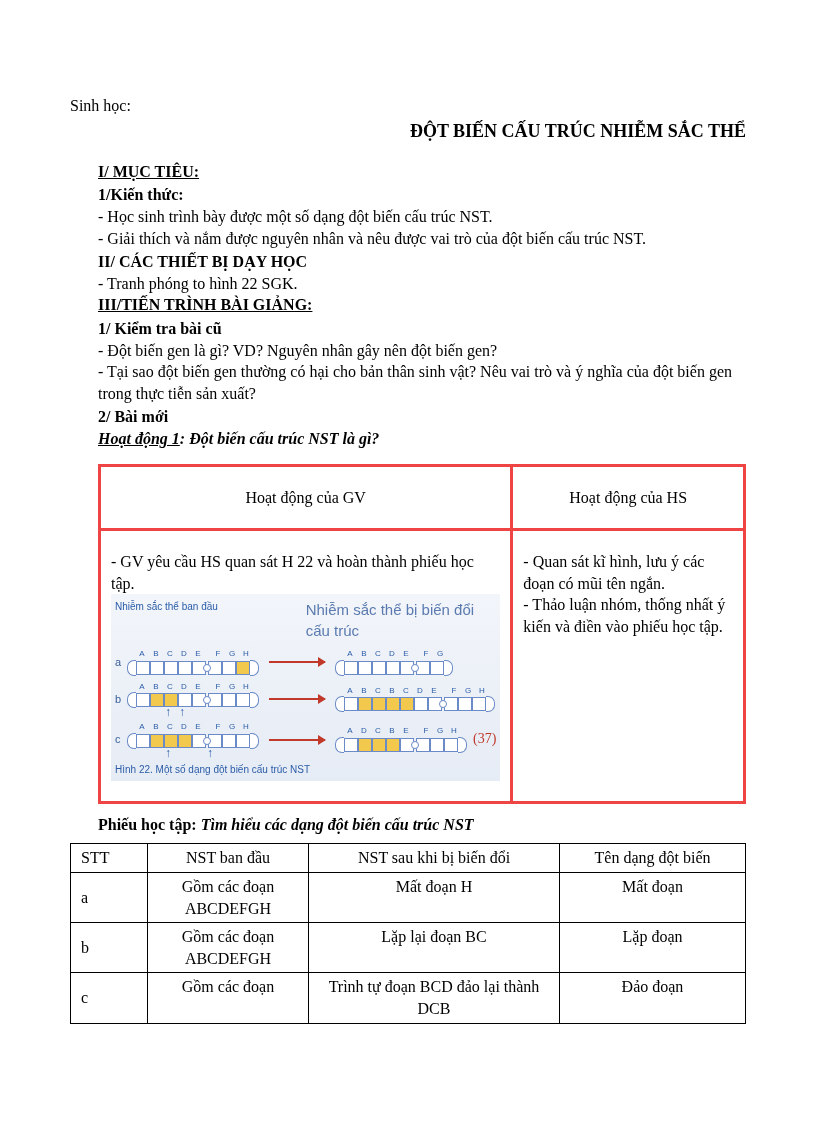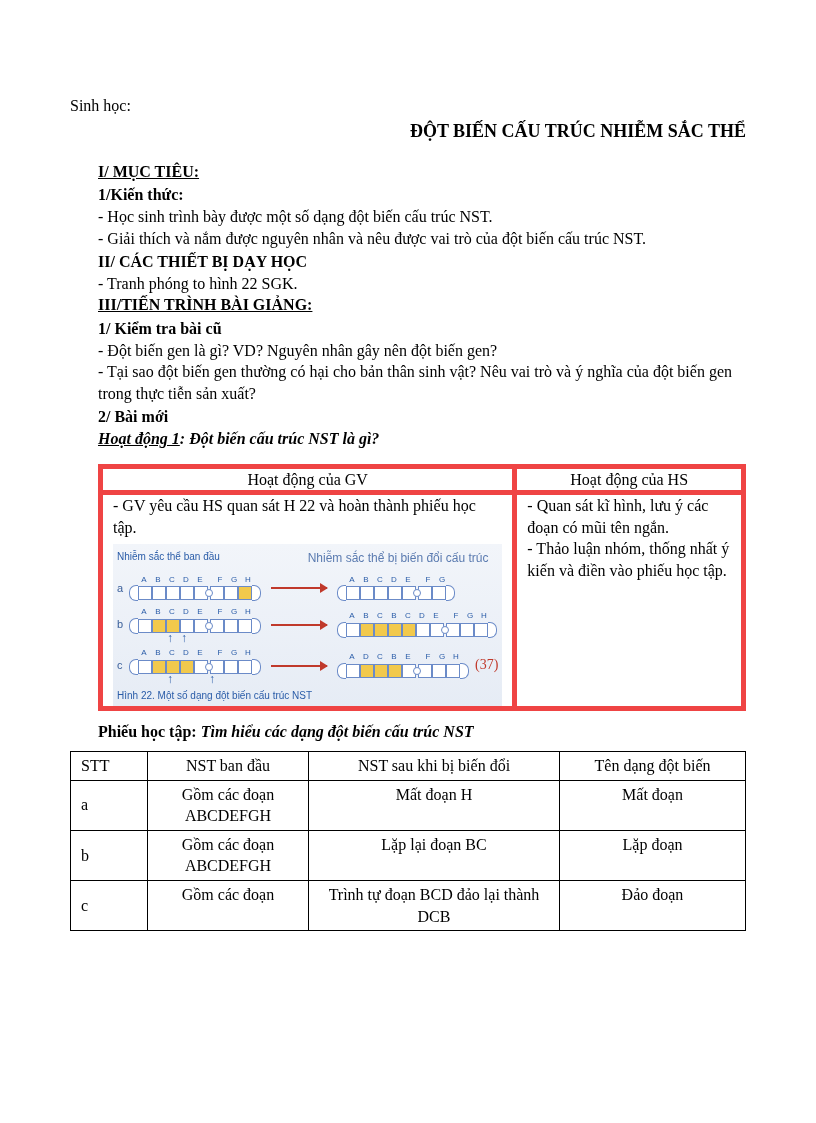--- a/index.html
+++ b/index.html
@@ -24,37 +24,36 @@
   .underline-bold { font-weight: bold; text-decoration: underline; }
   .content-block { margin-left: 28px; }
   .activity-title .label { text-decoration: underline; font-style: italic; font-weight: bold; }
   .activity-title .desc { font-style: italic; font-weight: bold; }
   .gv-hs-table {
     border-collapse: collapse;
     width: 100%;
     margin-top: 14px;
   }
   .gv-hs-table td {
-    border: 5px solid #ef4444;
+    border: 3px solid #ef4444;
     vertical-align: top;
-    padding: 0 10px;
+    padding: 20px 10px;
   }
   .gv-hs-table .hdr { text-align: center; }
   .gv-col { width: 52%; }
   .hs-col { width: 48%; }
   .chromo-diagram {
-    margin-top: 6px;
     font-family: Arial, sans-serif;
     font-size: 10px;
     color: #2a5ca8;
     background: linear-gradient(#f2f5fa, #e6ecf5);
     padding: 6px 4px 4px 4px;
   }
   .chromo-diagram .caption-top { font-size: 10px; color: #2a5ca8; margin-bottom: 4px; }
-  .chromo-diagram .caption-sub { font-size: 12px; color: #5b7bb0; margin-bottom: 2px; }
+  .chromo-diagram .caption-sub { font-size: 15px; color: #5b7bb0; margin-bottom: 2px; }
   .row { display: flex; align-items: center; margin: 6px 0; }
   .row .rlbl { width: 12px; color: #3a5f9a; font-size: 11px; }
   .seg-group { display: flex; align-items: center; }
   .seg {
     width: 14px; height: 14px;
     border: 1px solid #6b8bc8;
     background: #fff;
     box-sizing: border-box;
     display: inline-block;
   }

